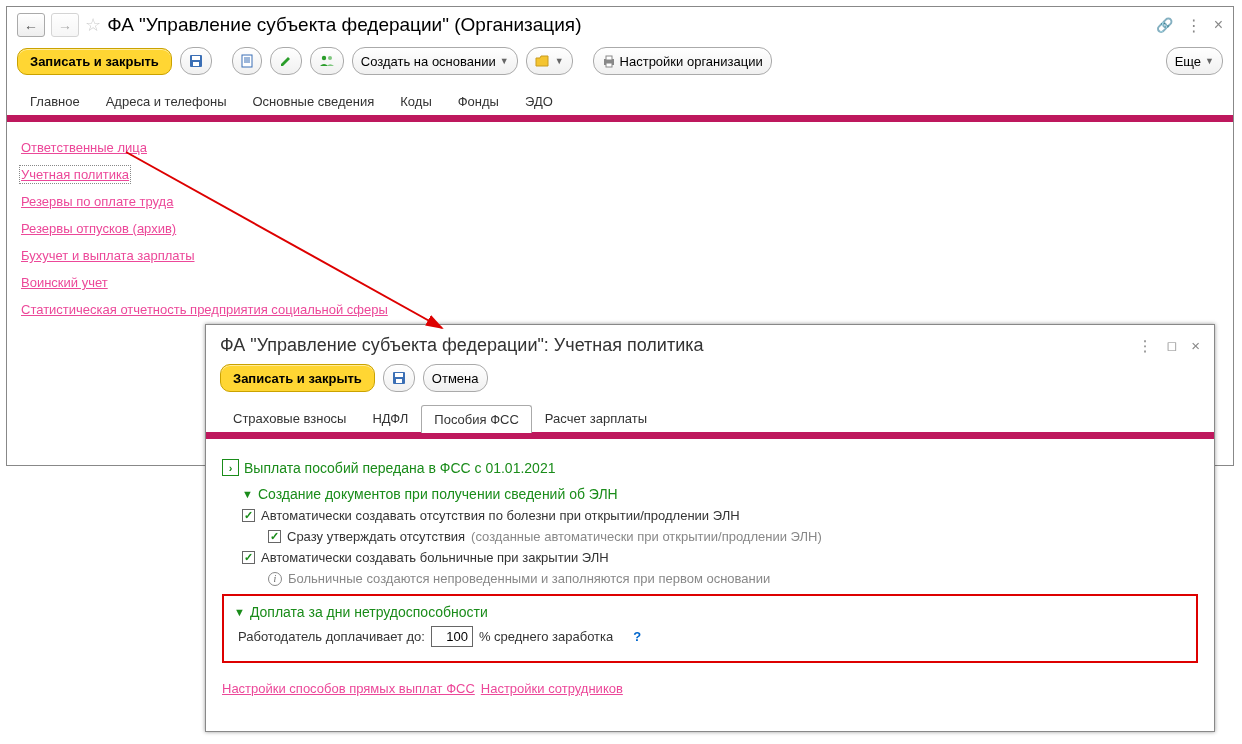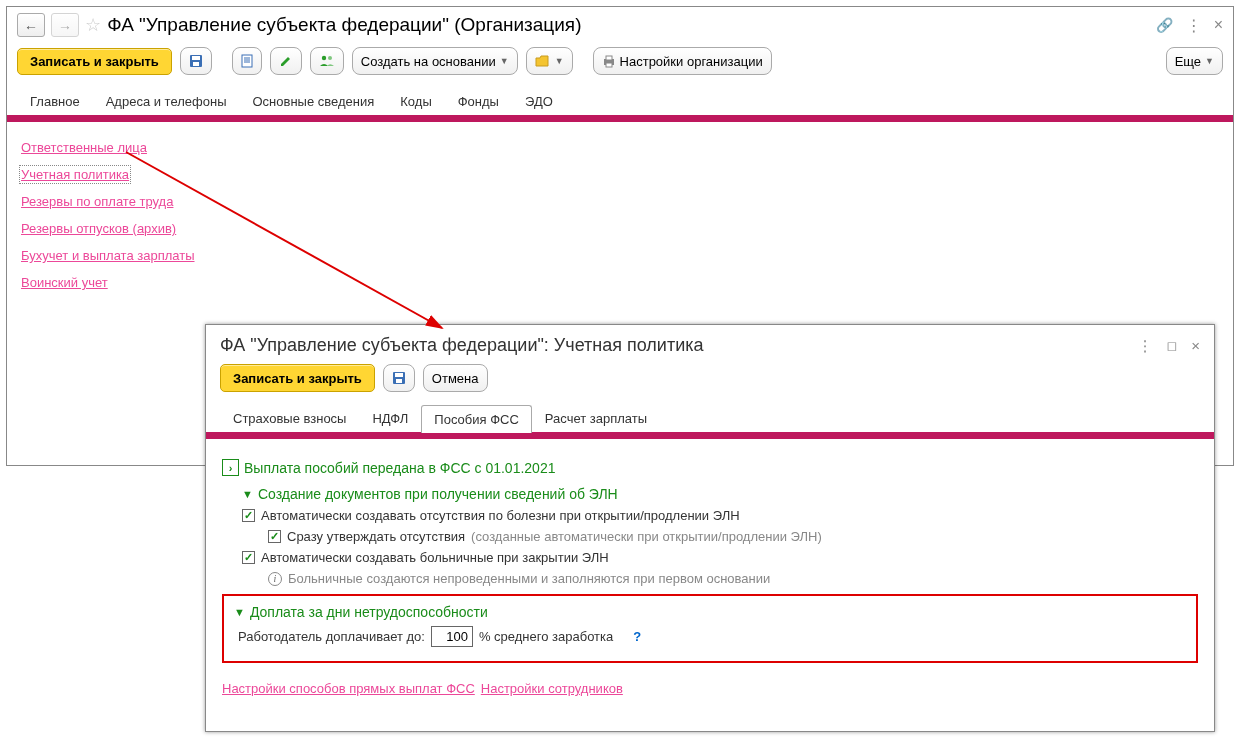--- a/index.html
+++ b/index.html
@@ -6,22 +6,22 @@
   body { margin: 0; background: #fff; position: relative; width: 1242px; height: 744px; }
   .window { background: #fff; border: 1px solid #888; position: absolute; }
   .win1 { left: 6px; top: 6px; width: 1228px; height: 460px; }
   .win2 { left: 205px; top: 324px; width: 1010px; height: 408px; z-index: 5; box-shadow: 0 0 4px rgba(0,0,0,0.4); }
   .titlebar { display: flex; align-items: center; padding: 6px 10px; gap: 6px; }
   .nav-arrow { width: 28px; height: 24px; border: 1px solid #aaa; background: linear-gradient(#fff,#eee); display: inline-flex; align-items: center; justify-content: center; border-radius: 3px; font-size: 14px; color: #555; }
   .star { font-size: 18px; color: #ccc; }
   .title { font-size: 19px; color: #000; }
   .titlebar-right { margin-left: auto; display: flex; gap: 12px; color: #888; font-size: 16px; align-items: center; }
   .toolbar { display: flex; align-items: center; padding: 4px 10px 8px; gap: 8px; }
-  .btn-yellow { background: #ffd633; border: 1px solid #caa200; padding: 5px 12px; font-size: 13px; border-radius: 5px; font-weight: bold; box-shadow: inset 0 1px 0 rgba(255,255,255,0.5); }
-  .btn-gray { background: linear-gradient(#fff,#f0f0f0); border: 1px solid #aaa; padding: 4px 8px; font-size: 13px; border-radius: 8px; min-width: 30px; height: 28px; display: inline-flex; align-items: center; justify-content: center; gap: 4px; }
+  .btn-yellow { background: #ffd633; border: 1px solid #caa200; padding: 5px 12px; font-size: 13px; border-radius: 10px; font-weight: bold; box-shadow: inset 0 1px 0 rgba(255,255,255,0.5); }
+  .btn-gray { background: linear-gradient(#fff,#f0f0f0); border: 1px solid #aaa; padding: 4px 8px; font-size: 13px; border-radius: 13px; min-width: 30px; height: 28px; display: inline-flex; align-items: center; justify-content: center; gap: 4px; }
   .btn-gray svg { display: block; }
   .tabs { display: flex; border-bottom: 7px solid #be185d; padding: 0 10px; margin-top: 4px; }
   .tab { padding: 6px 12px; font-size: 13px; border: 1px solid transparent; border-bottom: none; position: relative; cursor: pointer; color: #333; }
   .tab.active { border-color: #aaa; background: #fff; top: 1px; border-radius: 3px 3px 0 0; }
   .content { padding: 12px 14px; }
   .link { color: #ec4899; text-decoration: underline; font-size: 13px; display: inline-block; margin: 6px 0; cursor: pointer; }
   .link.boxed { outline: 1px dotted #888; outline-offset: 1px; }
   .section-title { color: #1a8c1a; font-size: 14px; margin: 10px 0 6px; display: flex; align-items: center; gap: 5px; cursor: pointer; }
   .section-title .caret { font-size: 11px; color: #1a8c1a; }
   .checkbox-row { display: flex; align-items: center; font-size: 13px; margin: 6px 0; gap: 6px; color: #333; }
@@ -121,20 +121,21 @@
     <div class="tab">Фонды</div>
     <div class="tab">ЭДО</div>
   </div>
   <div class="content">
     <div><a class="link">Ответственные лица</a></div>
     <div><a class="link boxed">Учетная политика</a></div>
     <div><a class="link">Резервы по оплате труда</a></div>
     <div><a class="link">Резервы отпусков (архив)</a></div>
     <div><a class="link">Бухучет и выплата зарплаты</a></div>
     <div><a class="link">Воинский учет</a></div>
+    <div><a class="link">Статистическая отчетность предприятия социальной сферы</a></div>
   </div>
 </div>
 
 <svg class="arrow-annotation" style="left:124px; top:150px;" width="330" height="190">
   <defs>
       <marker id="ah" markerWidth="10" markerHeight="10" refX="8" refY="3" orient="auto">
         <path d="M0,0 L0,6 L9,3 z" fill="#d00"></path>
       </marker>
     </defs>
   <line x1="2" y1="2" x2="318" y2="178" stroke="#d00" stroke-width="2" marker-end="url(#ah)"></line>

